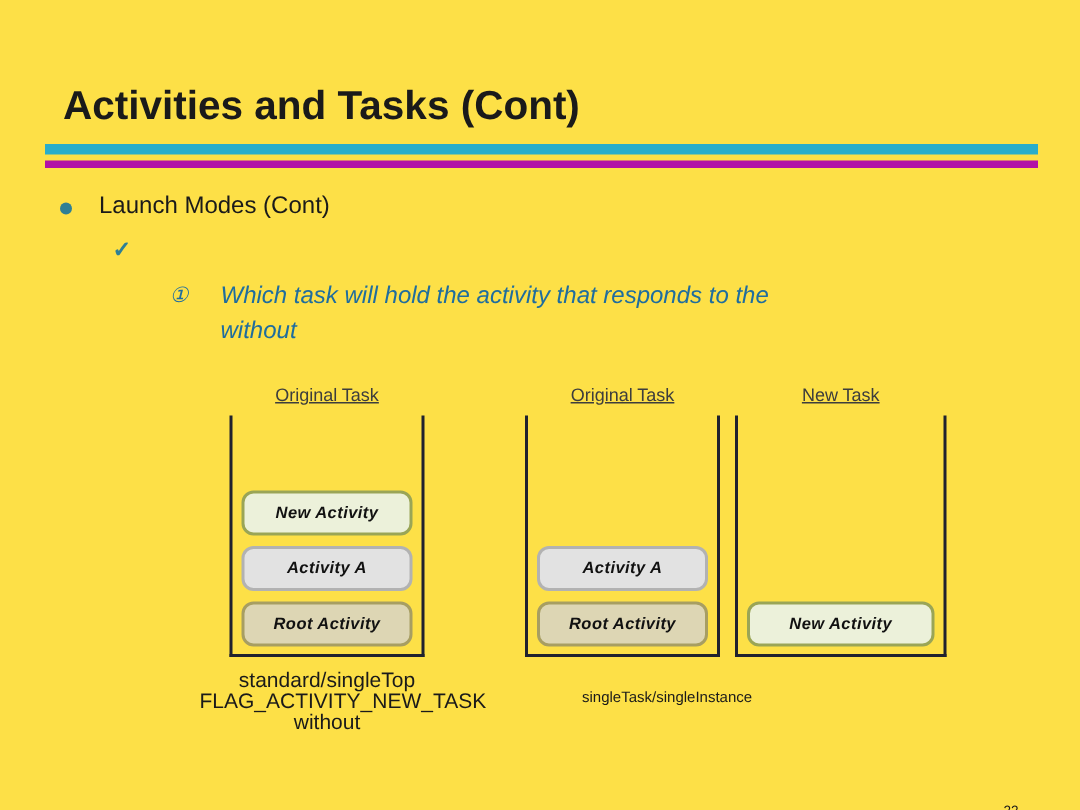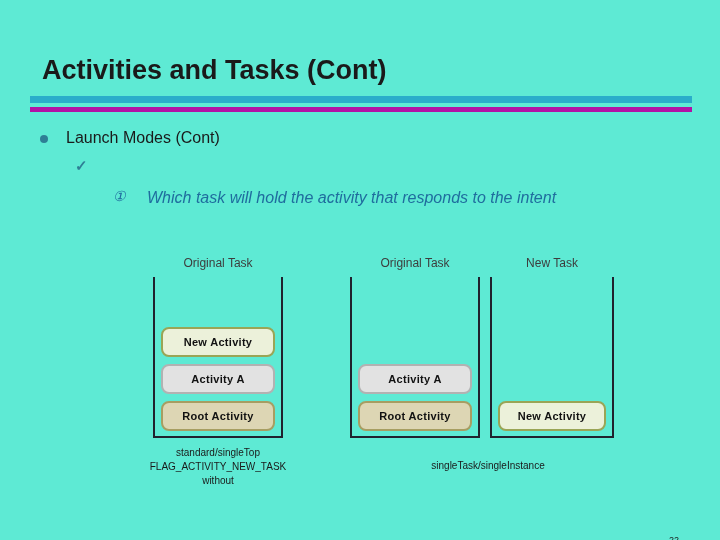--- a/index.html
+++ b/index.html
@@ -1,17 +1,17 @@
 <!DOCTYPE html>
 <html><head>
 <meta charset="utf-8">
 <style>
   html,body { margin:0; padding:0; background:#888; }
   .slide {
-    position:relative; width:720px; height:540px; background:#5eead4;
+    position:relative; width:720px; height:540px; background:#fde047;
     overflow:hidden; font-family:"Liberation Sans", sans-serif; color:#1a1a1a;
   }
   .title {
     position:absolute; left:42px; top:55px; font-size:27px; font-weight:700;
     color:#1a1a1a; letter-spacing:0px; white-space:nowrap;
   }
   .rule { position:absolute; left:30px; width:662px; }
   .rule-top { top:96px; height:7px; }
   .rule-bottom { top:107px; height:5px; }
 
@@ -21,42 +21,42 @@
 
   .b2 { position:absolute; left:75px; top:157px; font-size:16px; }
   .b2 .mark { position:absolute; left:0; top:0; font-size:15px; font-weight:700; }
   .b2 .txt { margin-left:26px; }
 
   .b3 { position:absolute; left:113px; top:186px; }
   .b3 .mark { position:absolute; left:0; top:2px; font-size:14px; font-style:italic; }
   .b3 .txt { margin-left:34px; width:410px; font-size:16px; font-style:italic; line-height:23px; }
 
   .task { position:absolute; top:256px; }
-  .task .tlabel { height:21px; text-align:center; font-size:12px; color:#3d3d3d; }
+  .task .tlabel { height:21px; text-align:center; font-size:12px; color:#3d3d3d;text-decoration:underline; }
   .task .stack {
     height:161px; box-sizing:border-box;
     border:2px solid; border-top:none;
     display:flex; flex-direction:column; justify-content:flex-end;
     gap:7px; padding:0 6px 5px 6px;
   }
   .task1 { left:153px; width:130px; }
   .task2 { left:350px; width:130px; }
-  .task3 { left:490px; width:124px; }
+  .task3 { left:490px; width:141px; }
 
   .act {
     height:30px; min-height:30px; box-sizing:border-box;
     border:2px solid; border-radius:8px;
     display:flex; align-items:center; justify-content:center;
-    font-size:11px; font-weight:700; letter-spacing:0.3px; color:#111;
+    font-size:11px; font-weight:700; letter-spacing:0.3px; color:#111;font-style:italic;
   }
 
   .cap1 { position:absolute; left:133px; top:446px; width:170px; text-align:center;
-          font-size:10px; line-height:14px; color:#1a1a1a; }
+          font-size:14px; line-height:14px; color:#1a1a1a; }
   .cap1 span { display:block; }
-  .cap2 { position:absolute; left:388px; top:460px; width:200px; text-align:center;
+  .cap2 { position:absolute; left:388px; top:460px; width:200px; 
           font-size:10px; color:#1a1a1a; }
 
   .pagenum { position:absolute; left:669px; top:535px; font-size:9px; color:#1a1a1a; }
 </style>
 </head>
 <body>
 
 <div class="slide">
 
   <div class="title">Activities and Tasks (Cont)</div>
@@ -68,21 +68,21 @@
     <span class="dot" style="background: rgb(46, 127, 149);"></span>
     <span class="txt">Launch Modes (Cont)</span>
   </div>
 
   <div class="b2">
     <span class="mark" style="color: rgb(46, 127, 149);">✓</span>
   </div>
 
   <div class="b3">
     <span class="mark" style="color: rgb(31, 109, 158);">①</span>
-    <div class="txt" style="color: rgb(31, 109, 158);">Which task will hold the activity that responds to the intent</div>
+    <div class="txt" style="color: rgb(31, 109, 158);">Which task will hold the activity that responds to the without</div>
   </div>
 
   <div class="task task1">
     <div class="tlabel">Original Task</div>
     <div class="stack" style="border-color: rgb(32, 34, 46);">
       <div class="act" style="background: rgb(236, 241, 218); border-color: rgb(154, 165, 86);">
         <span>New Activity</span>
       </div>
       <div class="act" style="background: rgb(226, 226, 226); border-color: rgb(178, 178, 178);">
         <span>Activity A</span>

